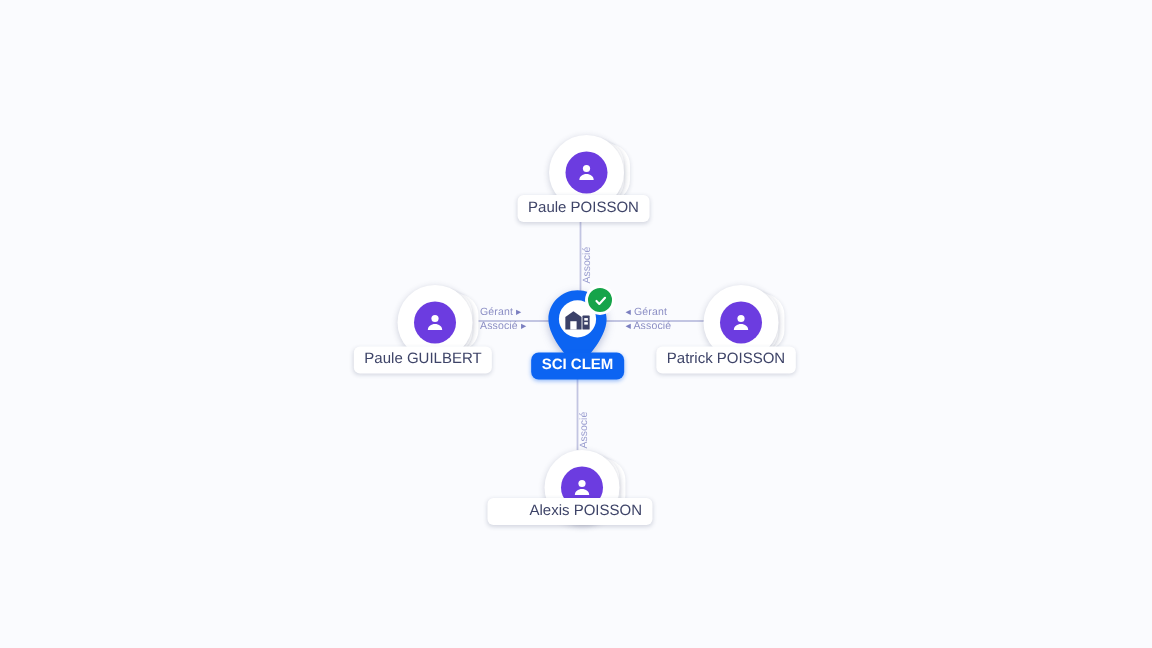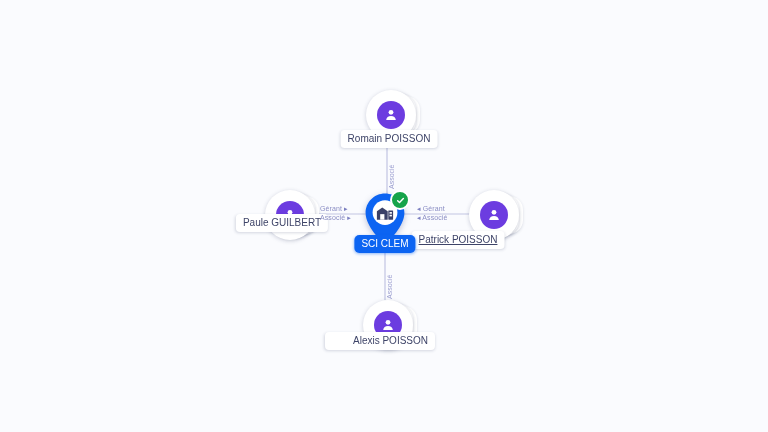--- a/index.html
+++ b/index.html
@@ -107,21 +107,21 @@
     padding: 2px 7px 3px 7px;
     border-radius: 4px;
     white-space: nowrap;
     box-shadow: 0 1px 3px rgba(40,50,90,0.18);
     transform: translateX(-50%);
   }
   .node-label.company {
     background: #0c64f2;
     color: #ffffff;
     font-size: 10px;
-    font-weight: normal;
+    font-weight: bold;
     border-radius: 5px;
     box-shadow: 0 1px 3px rgba(12,100,242,0.45);
   }
 
   
   .edge-label {
     position: absolute;
     color: #8b8ec4;
     font-size: 7px;
     line-height: 9px;
@@ -163,51 +163,51 @@
     <div class="stack-card c1"></div>
     <div class="avatar-disc">
       <div class="avatar-inner">
         <svg width="16" height="16" viewBox="0 0 24 24" fill="#ffffff">
           <circle cx="12" cy="8" r="3.6"></circle>
           <path d="M4.8 19.5c0-3.7 3.3-6.1 7.2-6.1s7.2 2.4 7.2 6.1z"></path>
         </svg>
       </div>
     </div>
   </div>
-  <div class="node-label" style="left:389px; top:130px;">Romain POISSON</div>
+  <div class="node-label" style="left:389px; top:130px;">Paule POISSON</div>
 
   <div class="person-node" style="left:265px; top:190px;">
     <div class="stack-card c3"></div>
     <div class="stack-card c2"></div>
     <div class="stack-card c1"></div>
     <div class="avatar-disc">
       <div class="avatar-inner">
         <svg width="16" height="16" viewBox="0 0 24 24" fill="#ffffff">
           <circle cx="12" cy="8" r="3.6"></circle>
           <path d="M4.8 19.5c0-3.7 3.3-6.1 7.2-6.1s7.2 2.4 7.2 6.1z"></path>
         </svg>
       </div>
     </div>
   </div>
-  <div class="node-label" style="left:282px; top:214px;">Paule GUILBERT</div>
+  <div class="node-label" style="left:282px; top:231px;">Paule GUILBERT</div>
 
   <div class="person-node" style="left:469px; top:190px;">
     <div class="stack-card c3"></div>
     <div class="stack-card c2"></div>
     <div class="stack-card c1"></div>
     <div class="avatar-disc">
       <div class="avatar-inner">
         <svg width="16" height="16" viewBox="0 0 24 24" fill="#ffffff">
           <circle cx="12" cy="8" r="3.6"></circle>
           <path d="M4.8 19.5c0-3.7 3.3-6.1 7.2-6.1s7.2 2.4 7.2 6.1z"></path>
         </svg>
       </div>
     </div>
   </div>
-  <div class="node-label" style="left:458px; top:231px;text-decoration:underline;">Patrick POISSON</div>
+  <div class="node-label" style="left:484px; top:231px;">Patrick POISSON</div>
 
   <div class="person-node" style="left:363px; top:300px;">
     <div class="stack-card c3"></div>
     <div class="stack-card c2"></div>
     <div class="stack-card c1"></div>
     <div class="avatar-disc">
       <div class="avatar-inner">
         <svg width="16" height="16" viewBox="0 0 24 24" fill="#ffffff">
           <circle cx="12" cy="8" r="3.6"></circle>
           <path d="M4.8 19.5c0-3.7 3.3-6.1 7.2-6.1s7.2 2.4 7.2 6.1z"></path>

